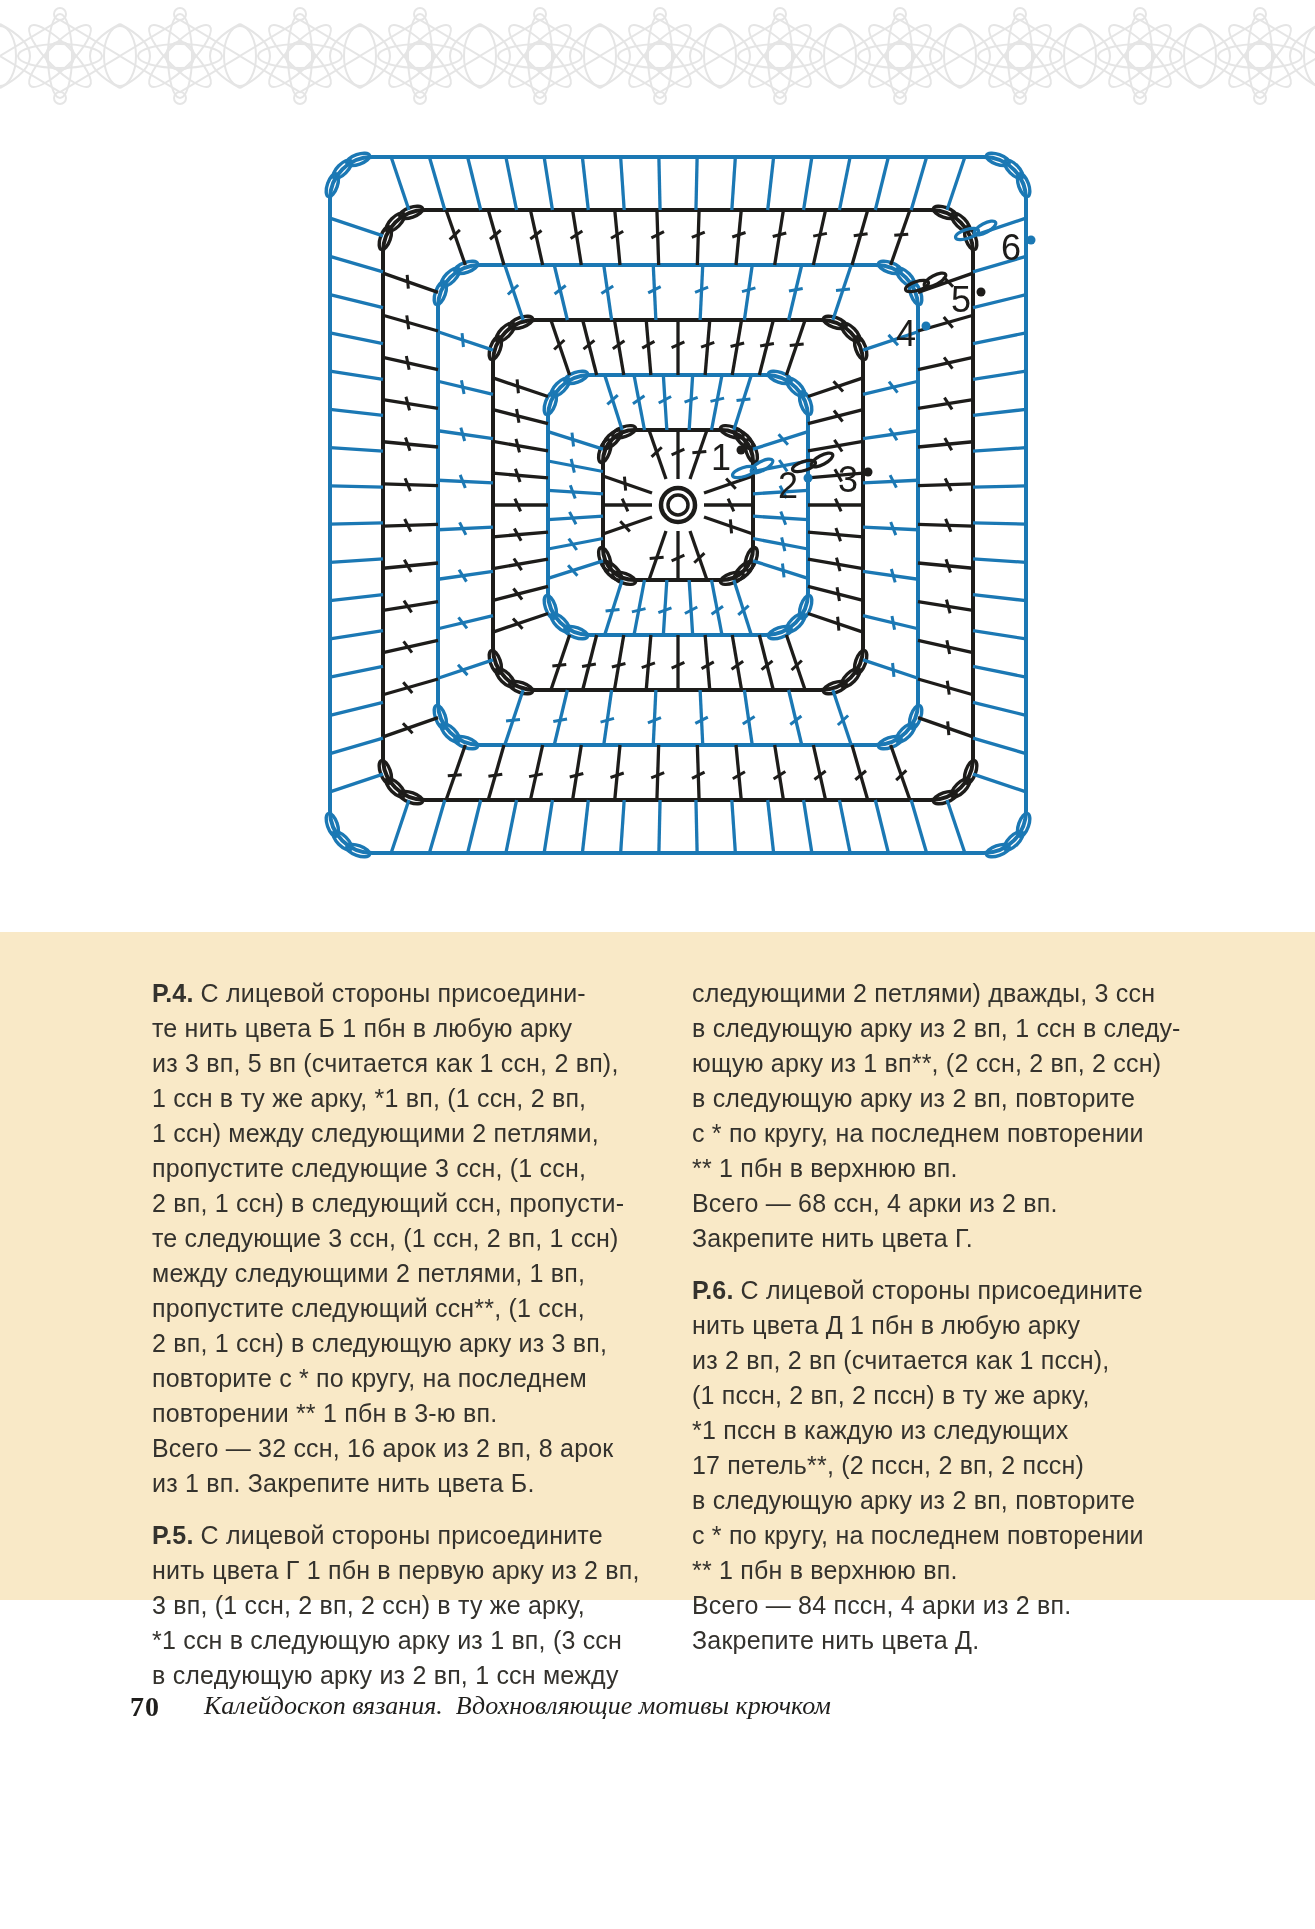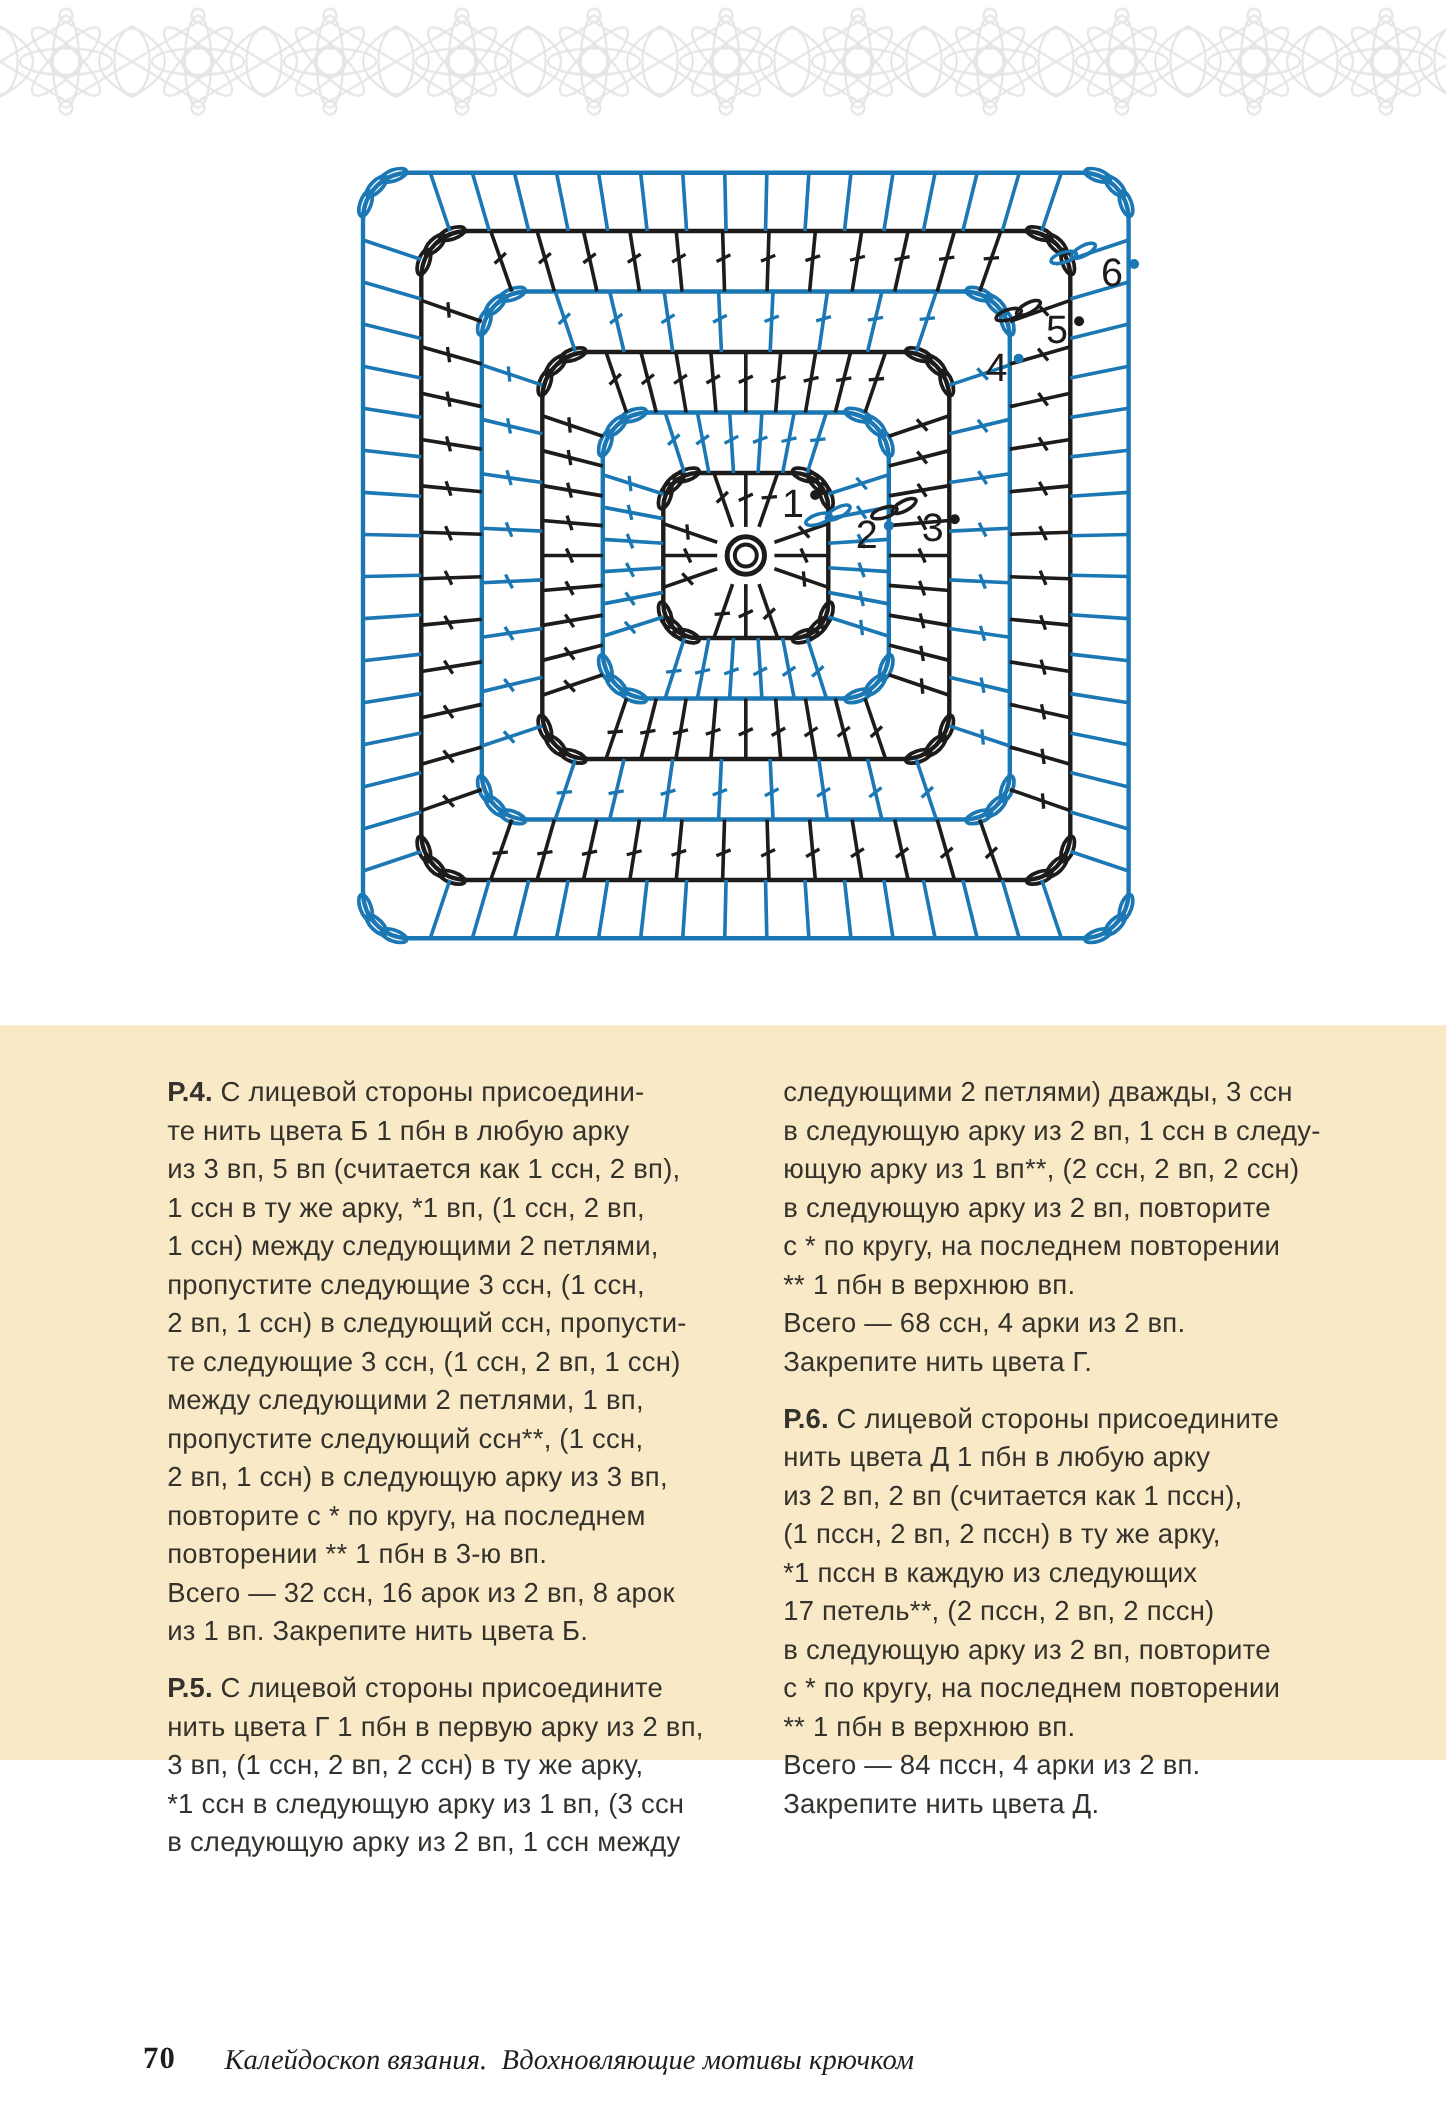--- a/index.html
+++ b/index.html
@@ -13,29 +13,29 @@
     position:absolute;left:0;top:932px;width:1315px;height:668px;
     background:#f9e9c7;
     padding-left:17px;
   }
   .col{
     position:absolute;top:44px;width:545px;
     font-size:25px;line-height:35px;color:#34322d;
     letter-spacing:0.2px;
   }
   .col-left{left:152px;}
-  .col-right{left:712px;}
+  .col-right{left:692px;}
   .para{margin:0 0 17px 0;}
   .plabel{font-weight:bold;margin-right:7px;}
   .plabel:empty{margin-right:0;}
   .pbody{white-space:pre-line;}
   .page-footer{
-    position:absolute;left:130px;top:1838px;width:1100px;height:50px;
+    position:absolute;left:130px;top:1691px;width:1100px;height:50px;
     font-family:"Liberation Serif",serif;color:#1f1e1c;
-    display:flex;align-items:flex-end;
+    display:flex;align-items:flex-start;
   }
   .page-number{font-weight:bold;font-size:28px;letter-spacing:1px;}
   .book-title{font-style:italic;font-size:26px;margin-left:44px;white-space:pre;}
 </style>
 </head>
 <body>
 
 <div class="page">
 
   <div class="ornament-band">

